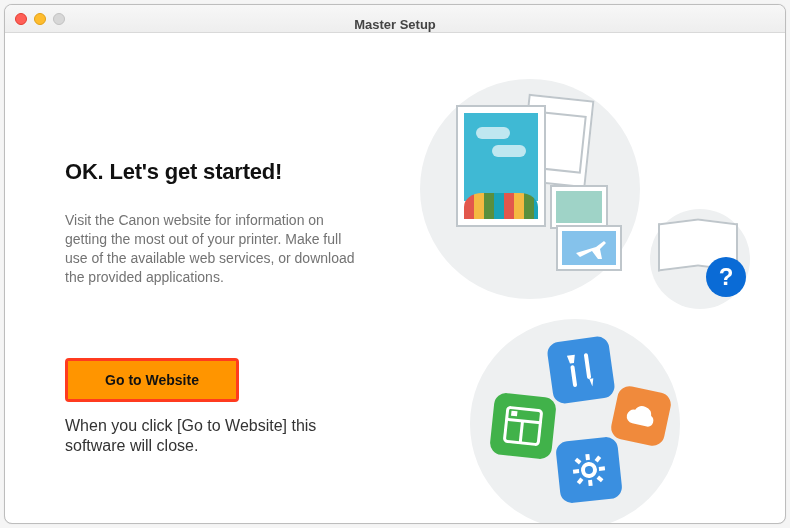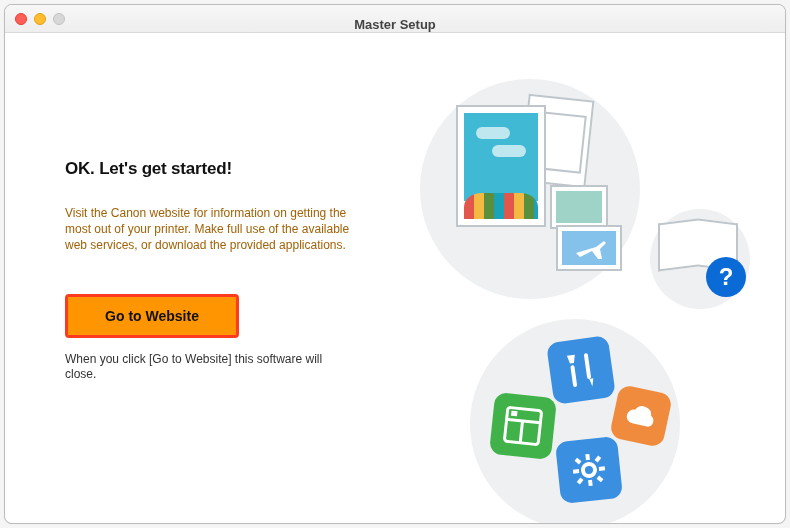--- a/index.html
+++ b/index.html
@@ -52,32 +52,32 @@
     .content {
       display: flex;
       height: calc(100% - 28px);
       position: relative;
     }
     .left {
       width: 390px;
       padding: 126px 0 0 60px;
     }
     .heading {
-      font-size: 17px;
+      font-size: 22px;
       font-weight: 700;
       color: #111;
       margin-bottom: 26px;
       letter-spacing: -0.2px;
     }
     .body-text {
-      font-size: 12px;
+      font-size: 14px;
       line-height: 1.35;
-      color: #a16207;
+      color: #737373;
       max-width: 300px;
-      margin-bottom: 40px;
+      margin-bottom: 71px;
     }
     .cta-wrap {
       display:inline-block;
       border: 3px solid #ff3b1f;
       border-radius: 4px;
       padding: 0;
     }
     .cta {
       display: inline-block;
       width: 168px;
@@ -85,21 +85,21 @@
       line-height: 38px;
       text-align: center;
       font-size: 14px;
       font-weight: 600;
       color: #111;
       background: #ff9500;
       border: none;
       cursor: pointer;
     }
     .note {
-      font-size: 12px;
+      font-size: 16px;
       color: #333;
       margin-top: 14px;
       max-width: 260px;
       line-height: 1.3;
     }
     .right {
       position: absolute;
       left: 395px;
       top: 36px;
       width: 380px;

